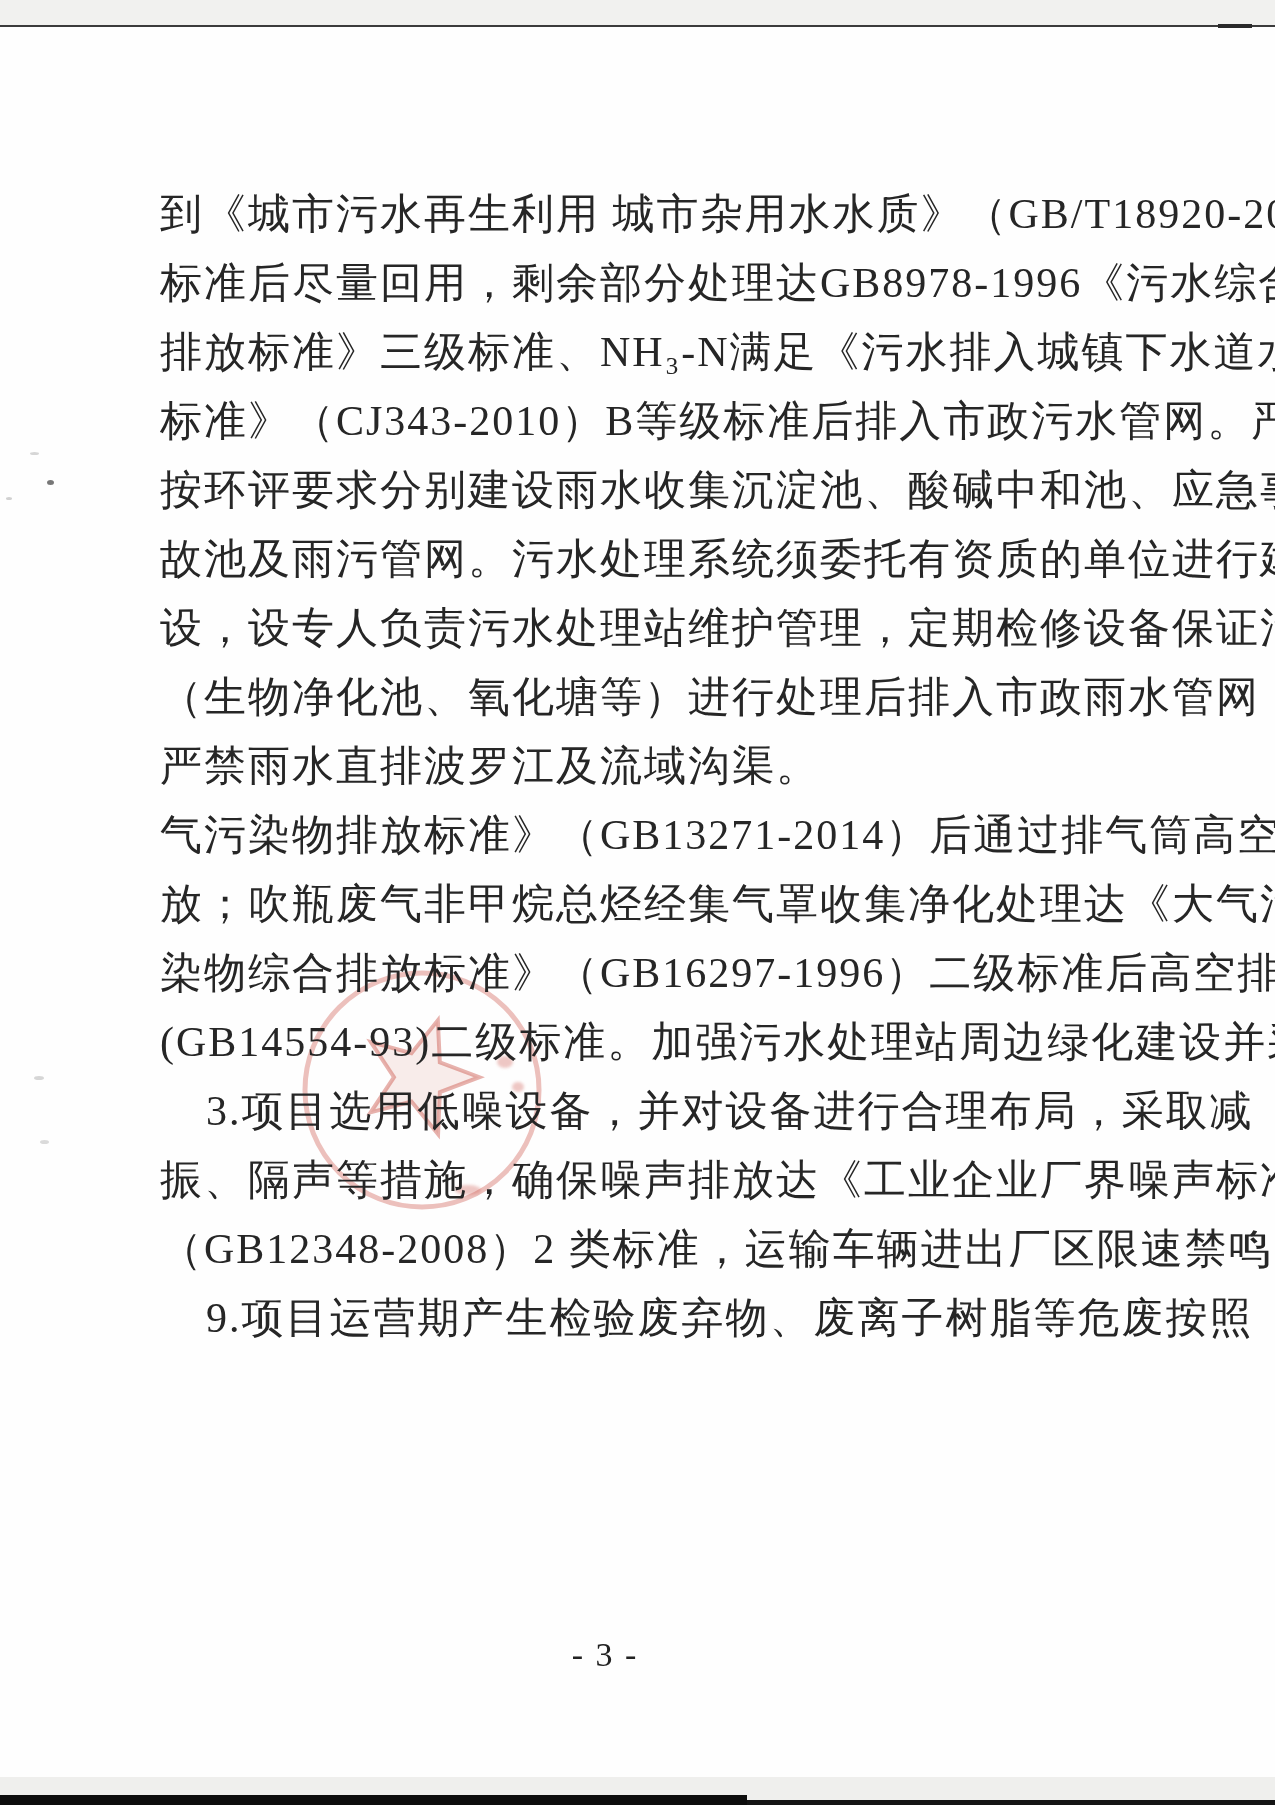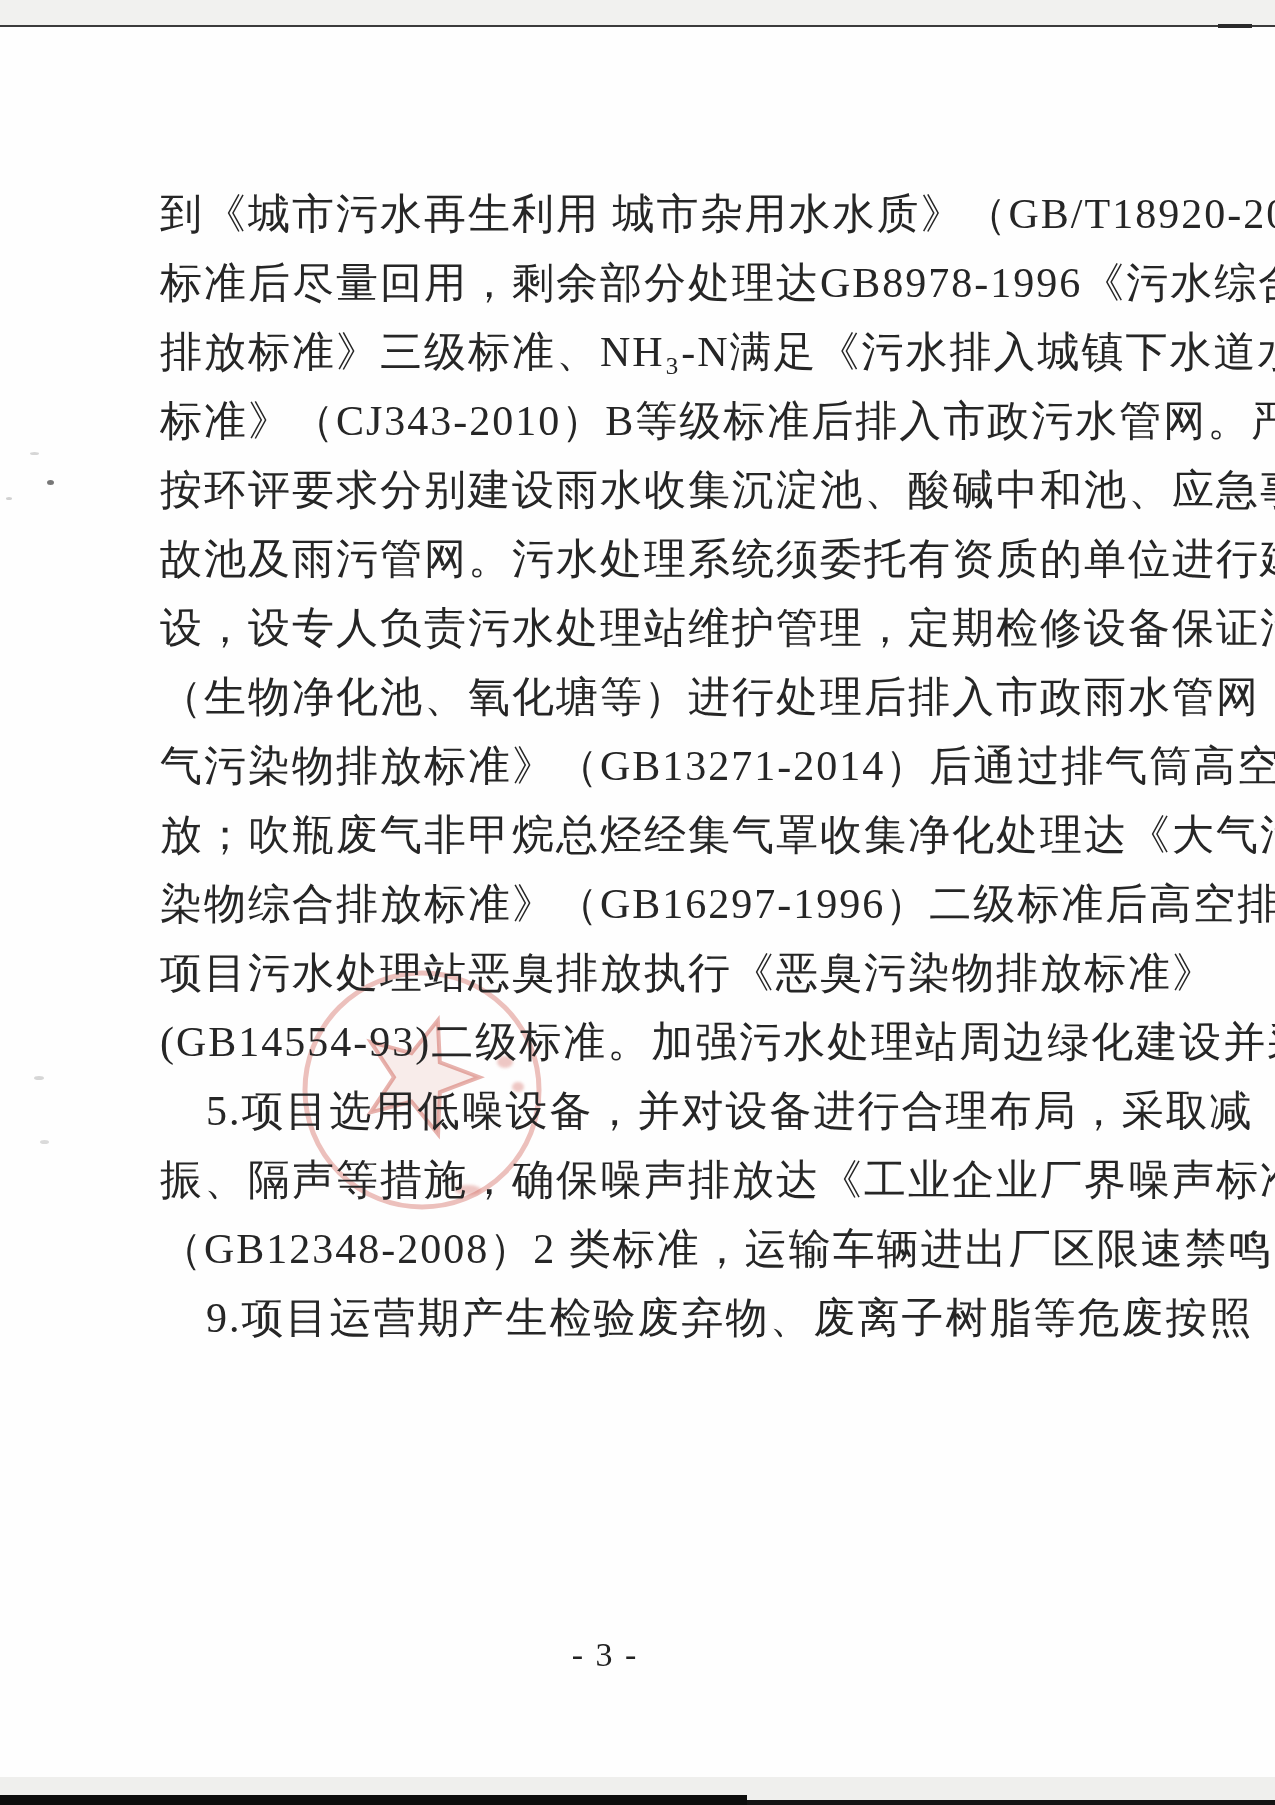--- a/index.html
+++ b/index.html
@@ -129,26 +129,26 @@
 
   <div class="doc-lines">
       <div class="line">到《城市污水再生利用 城市杂用水水质》（GB/T18920-2002）</div>
       <div class="line">标准后尽量回用，剩余部分处理达GB8978-1996《污水综合</div>
       <div class="line">排放标准》三级标准、NH₃-N满足《污水排入城镇下水道水质</div>
       <div class="line">标准》（CJ343-2010）B等级标准后排入市政污水管网。严格</div>
       <div class="line">按环评要求分别建设雨水收集沉淀池、酸碱中和池、应急事</div>
       <div class="line">故池及雨污管网。污水处理系统须委托有资质的单位进行建</div>
       <div class="line">设，设专人负责污水处理站维护管理，定期检修设备保证污</div>
       <div class="line">（生物净化池、氧化塘等）进行处理后排入市政雨水管网，</div>
+      <div class="line">严禁雨水直排波罗江及流域沟渠。</div>
       <div class="line">气污染物排放标准》（GB13271-2014）后通过排气筒高空排</div>
       <div class="line">放；吹瓶废气非甲烷总烃经集气罩收集净化处理达《大气污</div>
       <div class="line">染物综合排放标准》（GB16297-1996）二级标准后高空排放；</div>
-      <div class="line">项目污水处理站恶臭排放执行《恶臭污染物排放标准》</div>
       <div class="line">(GB14554-93)二级标准。加强污水处理站周边绿化建设并采</div>
-      <div class="line indent">5.项目选用低噪设备，并对设备进行合理布局，采取减</div>
+      <div class="line indent">3.项目选用低噪设备，并对设备进行合理布局，采取减</div>
       <div class="line">振、隔声等措施，确保噪声排放达《工业企业厂界噪声标准》</div>
       <div class="line">（GB12348-2008）2 类标准，运输车辆进出厂区限速禁鸣。</div>
       <div class="line indent">9.项目运营期产生检验废弃物、废离子树脂等危废按照</div>
     </div>
 
   <div class="page-number">- 3 -</div>
 
   <div class="speck s1"></div>
   <div class="speck s2"></div>
   <div class="speck s3"></div>

